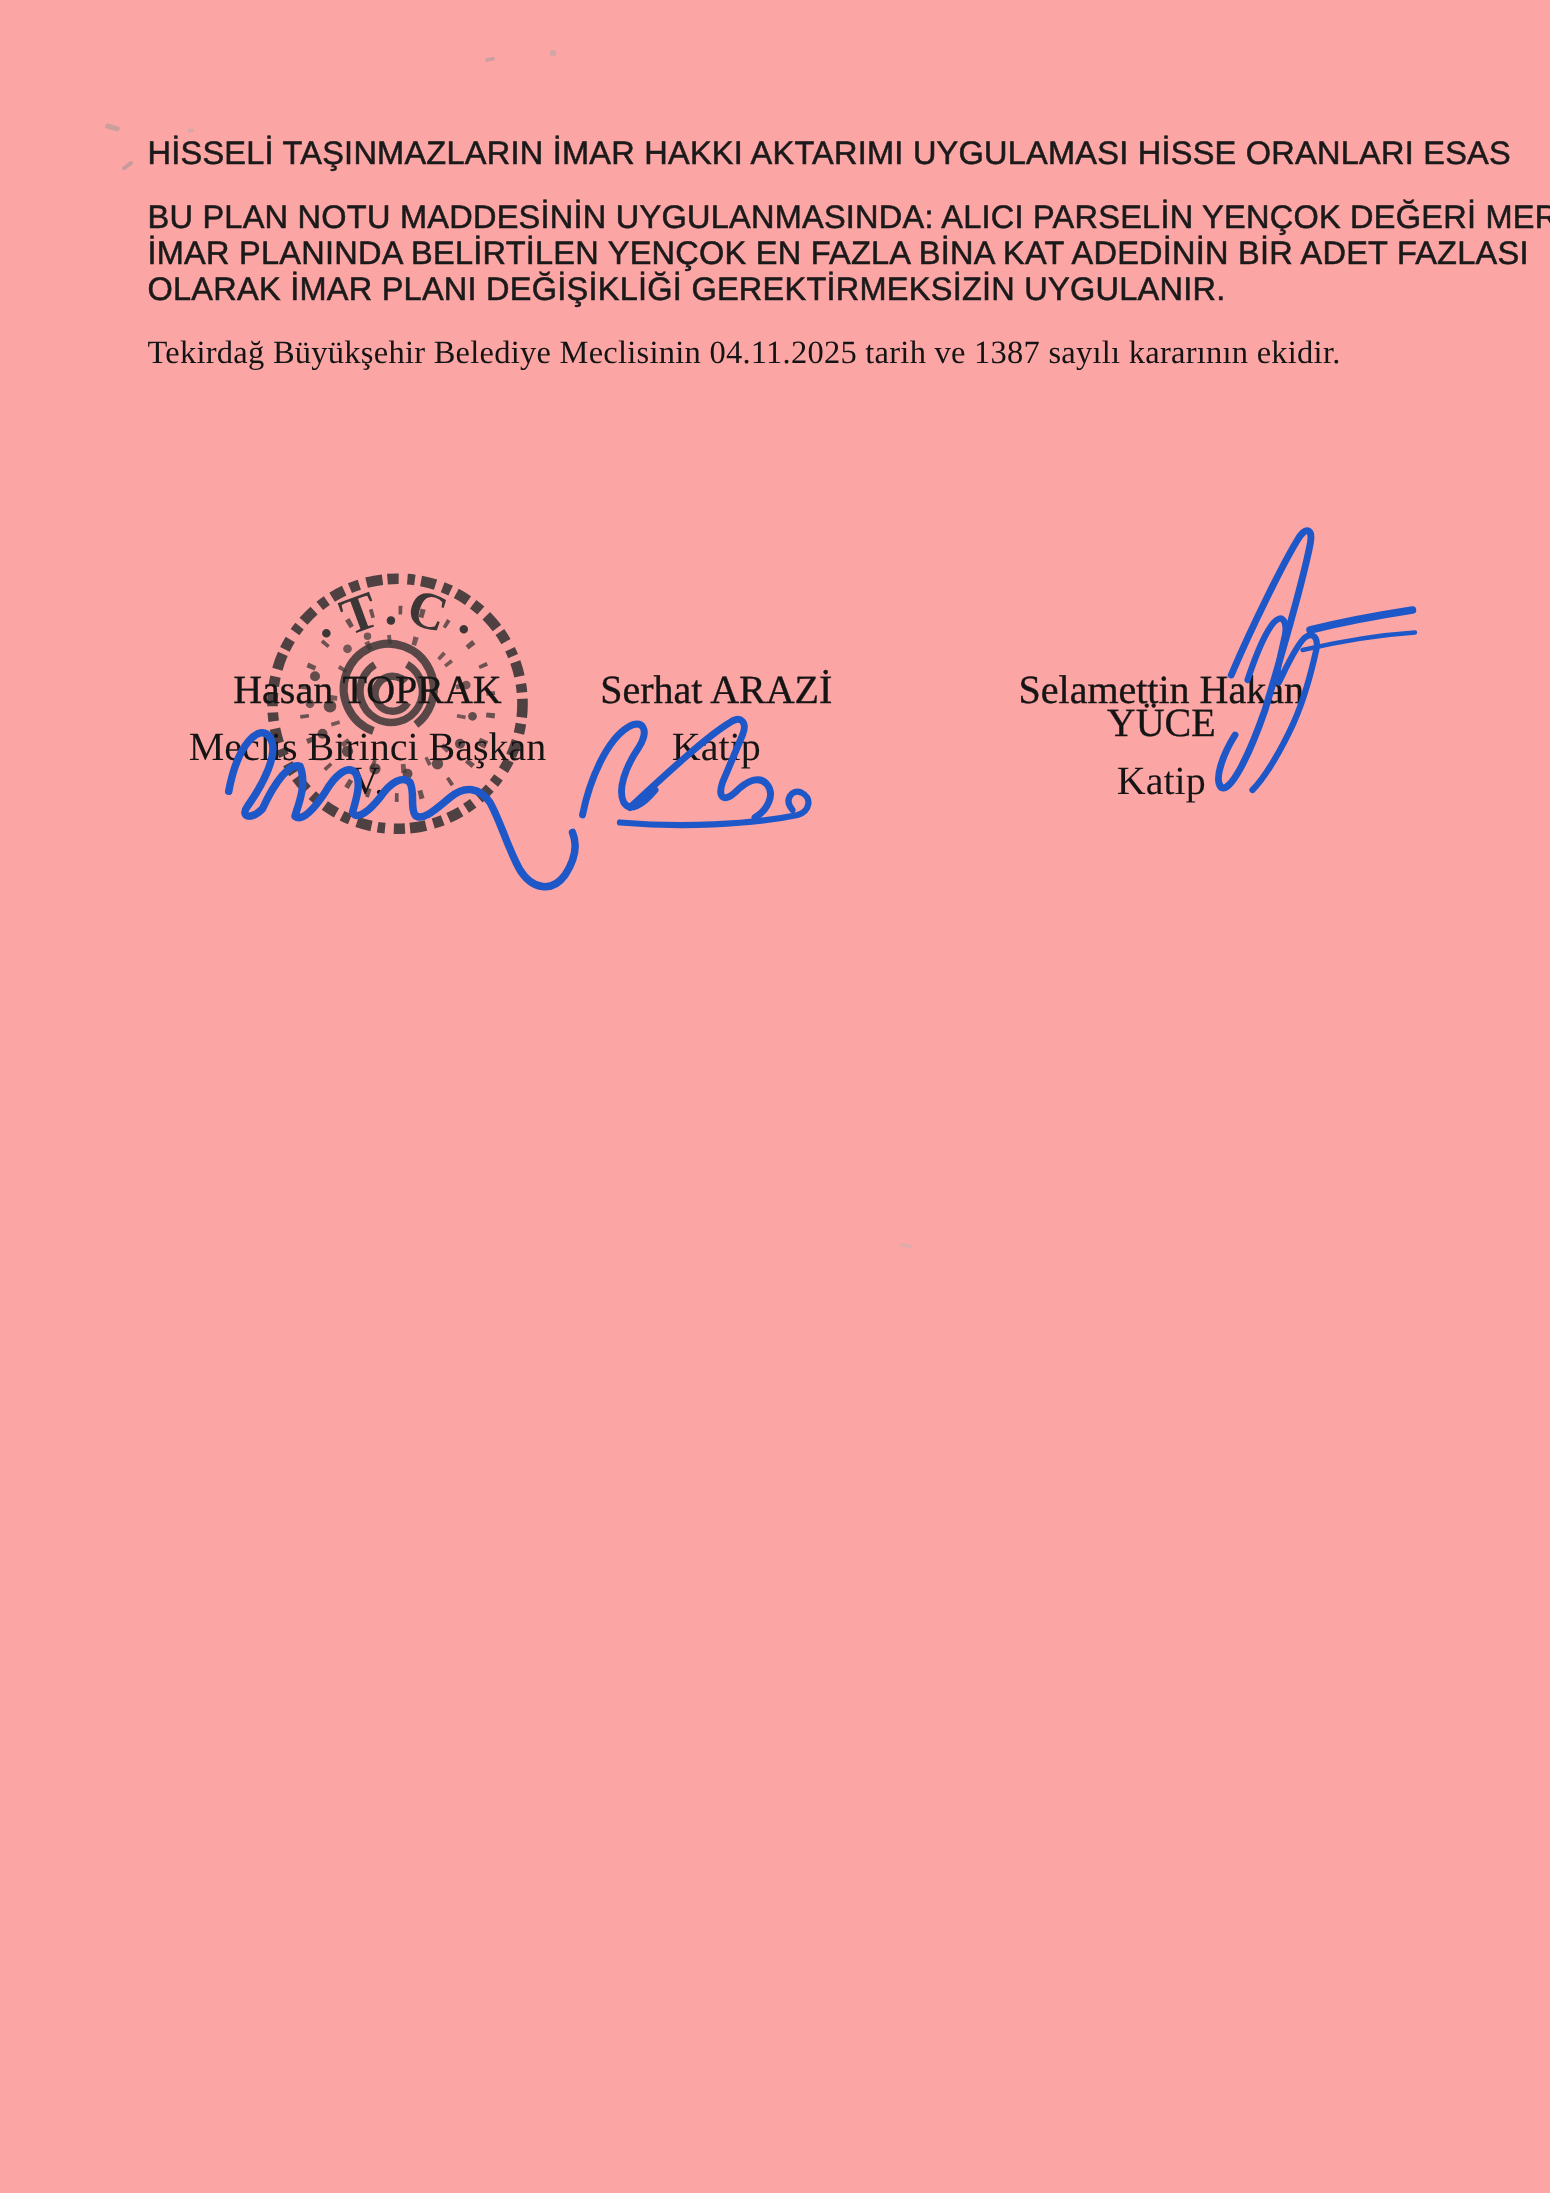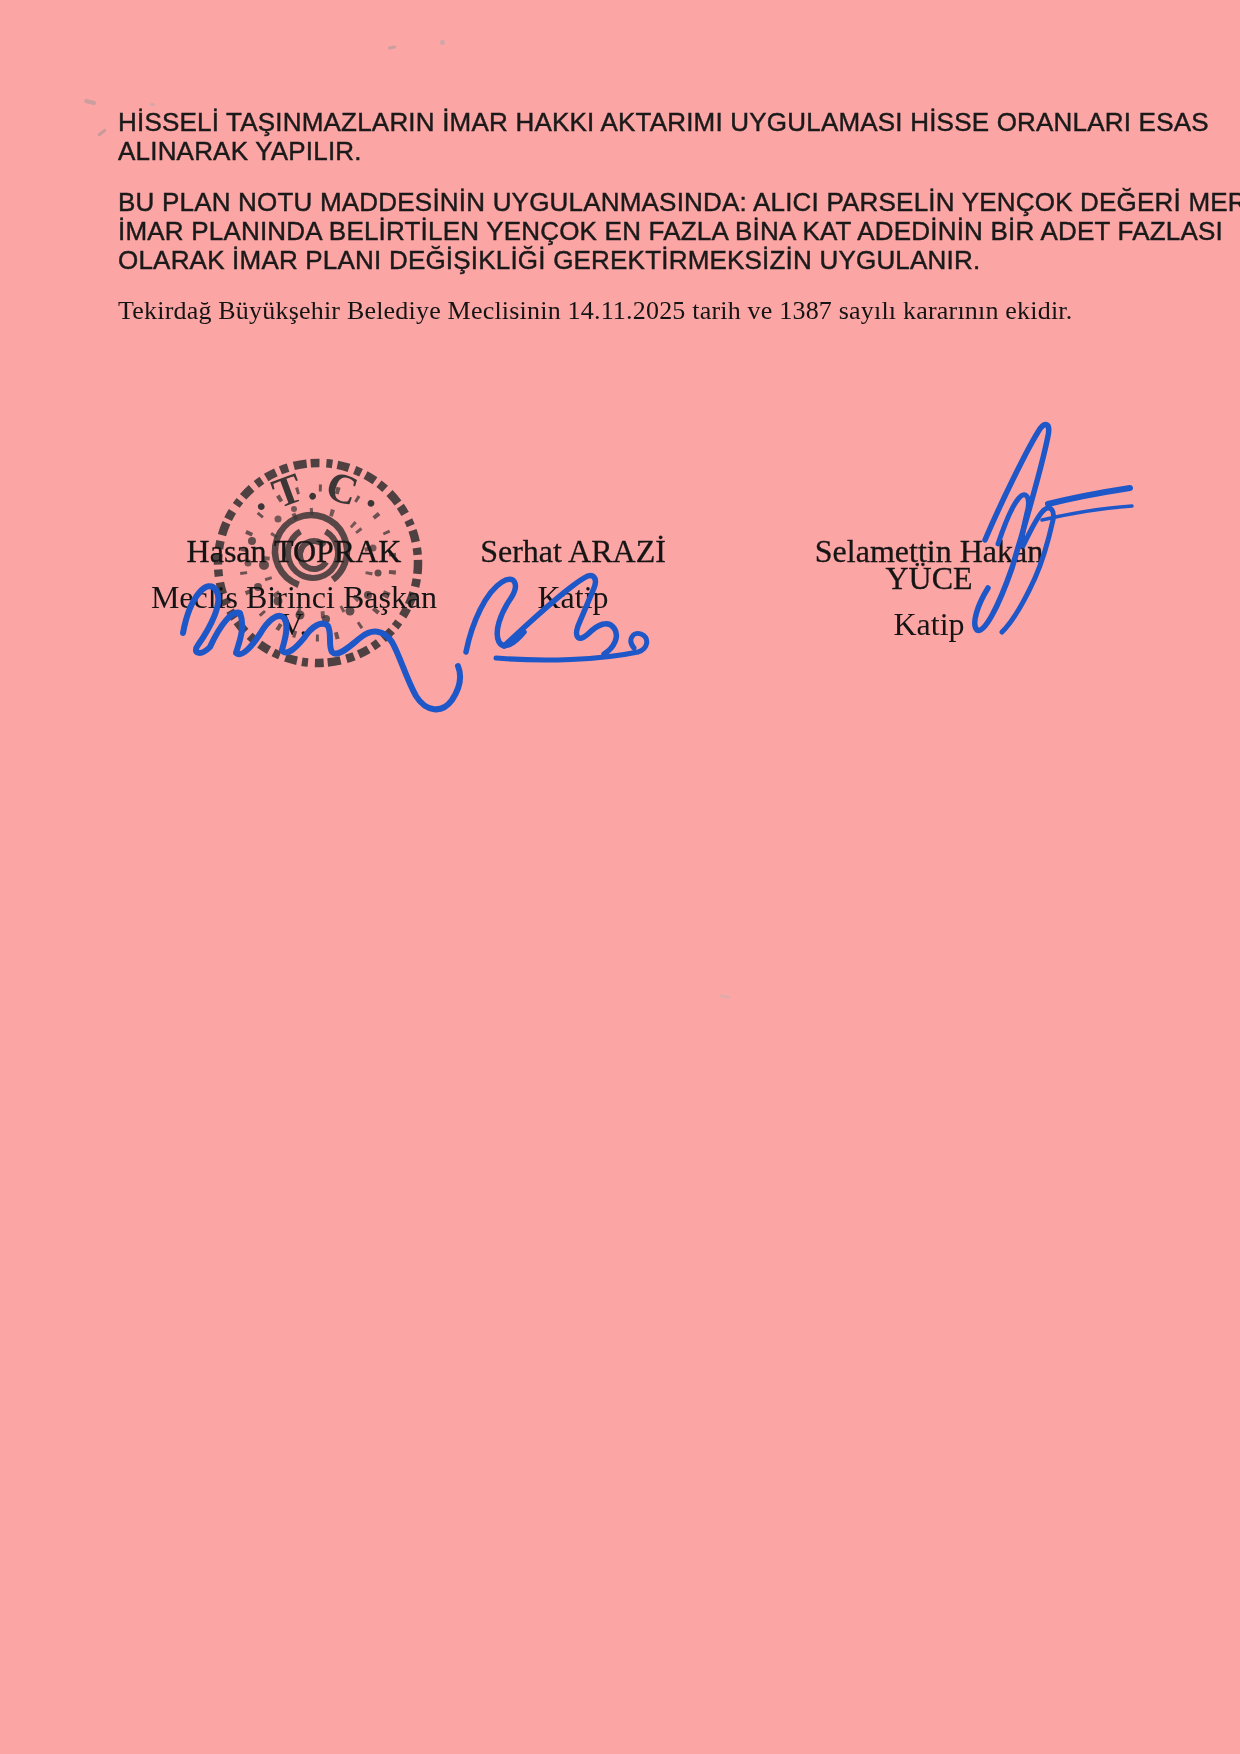--- a/index.html
+++ b/index.html
@@ -44,28 +44,27 @@
   <div class="speck" style="left:388px;top:46px;width:8px;height:3px;background:#9a9a9a;opacity:.5;transform:rotate(-12deg);"></div>
   <div class="speck" style="left:440px;top:40px;width:5px;height:5px;background:#a8a8a8;opacity:.5;"></div>
   <div class="speck" style="left:84px;top:100px;width:12px;height:4px;background:#9a9a9a;opacity:.5;transform:rotate(14deg);"></div>
   <div class="speck" style="left:150px;top:103px;width:5px;height:3px;background:#ababab;opacity:.45;"></div>
   <div class="speck" style="left:97px;top:131px;width:10px;height:3px;background:#8f8f8f;opacity:.5;transform:rotate(-38deg);"></div>
   <div class="speck" style="left:720px;top:995px;width:10px;height:3px;background:#b5b5b5;opacity:.4;transform:rotate(8deg);"></div>
 
   <div class="content">
     <div class="para" style="margin-bottom:22px;">
       <div class="jline">HİSSELİ TAŞINMAZLARIN İMAR HAKKI AKTARIMI UYGULAMASI HİSSE ORANLARI ESAS</div>
-      <div class="jline jlast">ALINARAK YAPILIR.</div>
     </div>
     <div class="para" style="margin-bottom:19px;">
       <div class="jline">BU PLAN NOTU MADDESİNİN UYGULANMASINDA: ALICI PARSELİN YENÇOK DEĞERİ MERİ</div>
       <div class="jline">İMAR PLANINDA BELİRTİLEN YENÇOK EN FAZLA BİNA KAT ADEDİNİN BİR ADET FAZLASI</div>
       <div class="jline jlast">OLARAK İMAR PLANI DEĞİŞİKLİĞİ GEREKTİRMEKSİZİN UYGULANIR.</div>
     </div>
-    <div class="decision">Tekirdağ Büyükşehir Belediye Meclisinin 14.11.2025 tarih ve 1387 sayılı kararının ekidir.</div>
+    <div class="decision">Tekirdağ Büyükşehir Belediye Meclisinin 04.11.2025 tarih ve 1387 sayılı kararının ekidir.</div>
   </div>
 
   <svg class="stamp-svg" viewBox="0 0 220 220">
     <circle class="stamp-stroke" cx="110" cy="110" r="100" stroke-width="8.5" stroke-dasharray="11 5 8 6 13 4 9 7 6 5 12 6 7 5" opacity="0.9"></circle>
     <circle class="stamp-stroke" cx="110" cy="110" r="75" stroke-width="7" stroke-dasharray="3 14 4 18 3 22 4 16 3 20" opacity="0.75" transform="rotate(25 110 110)"></circle>
     <circle class="stamp-stroke" cx="110" cy="110" r="52" stroke-width="7" stroke-dasharray="3 17 4 21 3 25 4 14" opacity="0.7" transform="rotate(-40 110 110)"></circle>
 
     <circle class="stamp-stroke" cx="103" cy="98" r="36" stroke-width="6.5" stroke-dasharray="190 60" opacity="0.85" transform="rotate(110 103 98)"></circle>
     <circle class="stamp-stroke" cx="105" cy="100" r="25" stroke-width="6" stroke-dasharray="130 40" opacity="0.85" transform="rotate(-60 105 100)"></circle>
     <circle class="stamp-stroke" cx="106" cy="102" r="14" stroke-width="6" stroke-dasharray="70 25" opacity="0.85" transform="rotate(30 106 102)"></circle>

